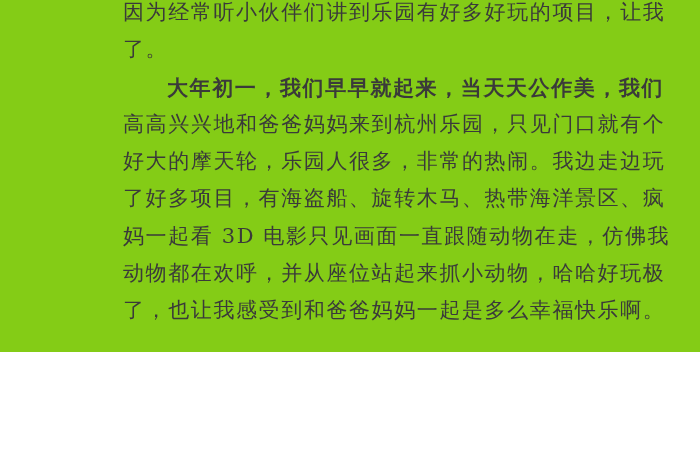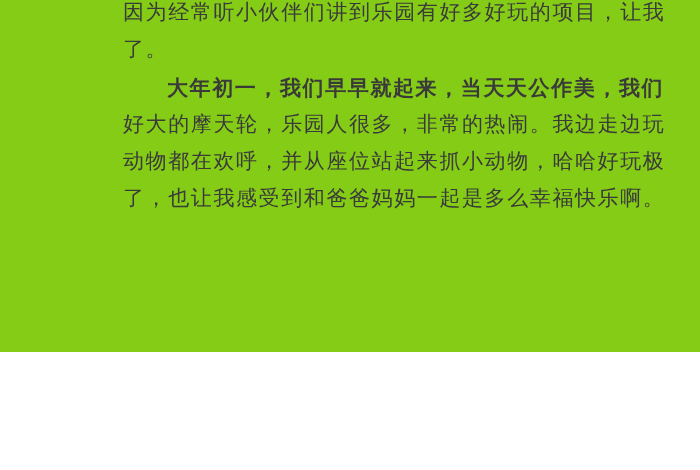--- a/index.html
+++ b/index.html
@@ -53,22 +53,25 @@
 <div class="page">
   <div class="text-column">
 
     <div>
       <span class="line">因为经常听小伙伴们讲到乐园有好多好玩的项目，让我</span>
       <span class="line last">了。</span>
     </div>
 
     <div>
       <span class="line indent">大年初一，我们早早就起来，当天天公作美，我们</span>
+      <span class="line">高高兴兴地和爸爸妈妈来到杭州乐园，只见门口就有个</span>
       <span class="line">好大的摩天轮，乐园人很多，非常的热闹。我边走边玩</span>
+      <span class="line">了好多项目，有海盗船、旋转木马、热带海洋景区、疯</span>
     </div>
 
     <div>
+      <span class="line">妈一起看 3D 电影只见画面一直跟随动物在走，仿佛我</span>
       <span class="line">动物都在欢呼，并从座位站起来抓小动物，哈哈好玩极</span>
       <span class="line">了，也让我感受到和爸爸妈妈一起是多么幸福快乐啊。</span>
     </div>
 
   </div>
 </div>
 
 </body></html>

